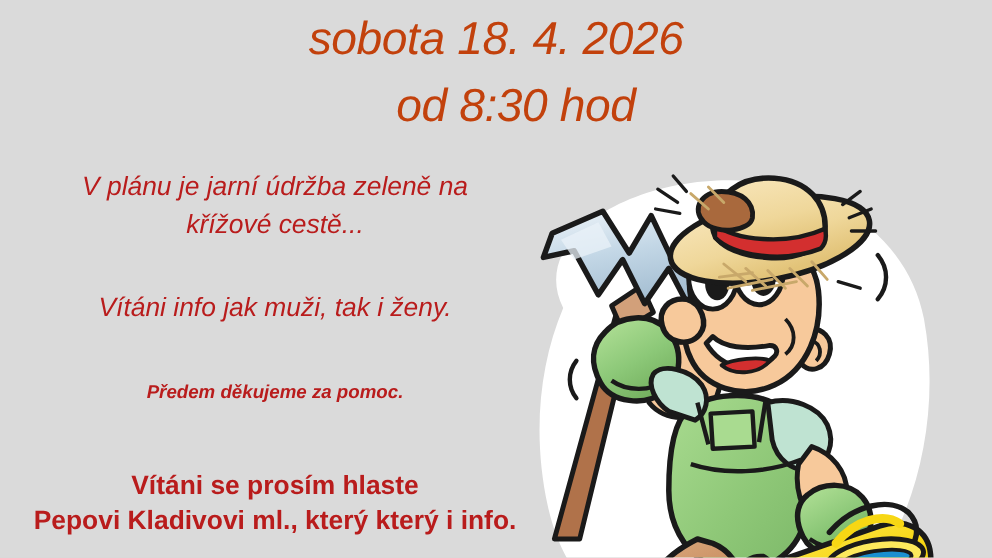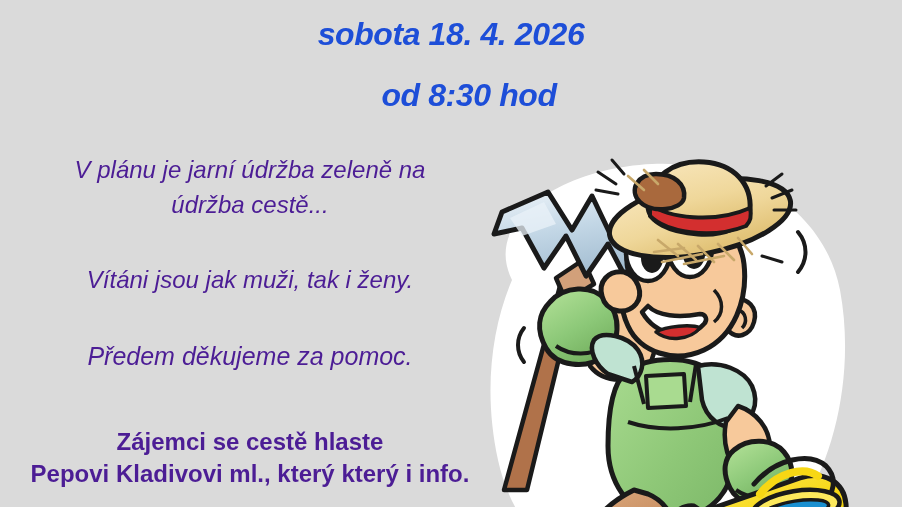--- a/index.html
+++ b/index.html
@@ -43,56 +43,56 @@
   #headline {
     position: absolute;
     left: 0;
     top: 0;
     width: 902px;
     z-index: 3;
     text-align: center;
   }
   .headline-line {
     display: block;
-    color: #1d4ed8;
+    color: #c2410c;
     font-family: "Liberation Sans", sans-serif;
-    font-weight: bold;
+    font-weight: normal;
     font-style: italic;
-    font-size: 32px;
+    font-size: 42px;
     line-height: 57px;
     letter-spacing: -0.4px;
     white-space: nowrap;
   }
   #headline-line-1 { margin-top: 6px; }
   #headline-line-2 { margin-top: 4px; margin-left: 36px; }
 
   
   #body-copy {
     position: absolute;
     left: 0;
     top: 152px;
     width: 500px;
     z-index: 2;
     text-align: center;
     color: #8b5e42;
   }
   .para {
     font-family: "Liberation Sans", sans-serif;
-    color: #4c1d95;
+    color: #b91c1c;
   }
   .para-italic {
     font-style: italic;
     font-weight: normal;
     font-size: 24px;
     line-height: 35px;
   }
   .para-italic-bold {
     font-style: italic;
-    font-weight: normal;
-    font-size: 25px;
+    font-weight: bold;
+    font-size: 17px;
     line-height: 35px;
   }
   .para-bold {
     font-style: normal;
     font-weight: bold;
     font-size: 24px;
     line-height: 32px;
   }
   #para-plan { margin: 0; }
   #para-welcome { margin: 40px 0 0 0; }
@@ -365,31 +365,31 @@
 
   <div id="headline">
     <span id="headline-line-1" class="headline-line">sobota 18. 4. 2026</span>
     <span id="headline-line-2" class="headline-line">od 8:30 hod</span>
   </div>
 
   <div id="body-copy">
 
     <p id="para-plan" class="para para-italic">
       <span class="nowrap">V plánu je jarní údržba zeleně na</span><br>
-      <span class="nowrap">údržba cestě...</span>
+      <span class="nowrap">křížové cestě...</span>
     </p>
 
     <p id="para-welcome" class="para para-italic">
-      <span class="nowrap">Vítáni jsou jak muži, tak i ženy.</span>
+      <span class="nowrap">Vítáni info jak muži, tak i ženy.</span>
     </p>
 
     <p id="para-thanks" class="para para-italic-bold">
       <span class="nowrap">Předem děkujeme za pomoc.</span>
     </p>
 
     <p id="para-contact" class="para para-bold">
-      <span class="nowrap">Zájemci se cestě hlaste</span><br>
+      <span class="nowrap">Vítáni se prosím hlaste</span><br>
       <span class="nowrap">Pepovi Kladivovi ml., který který i info.</span>
     </p>
 
   </div>
 
 </div>
 
 </body></html>

